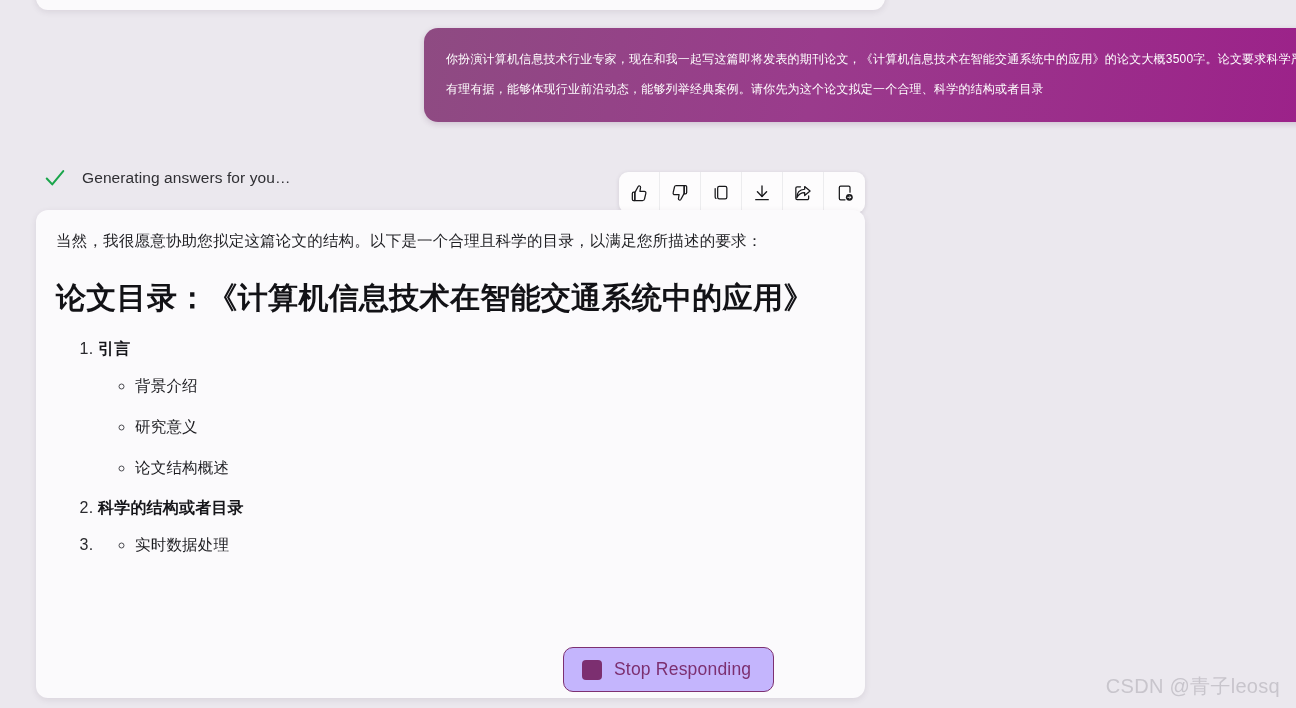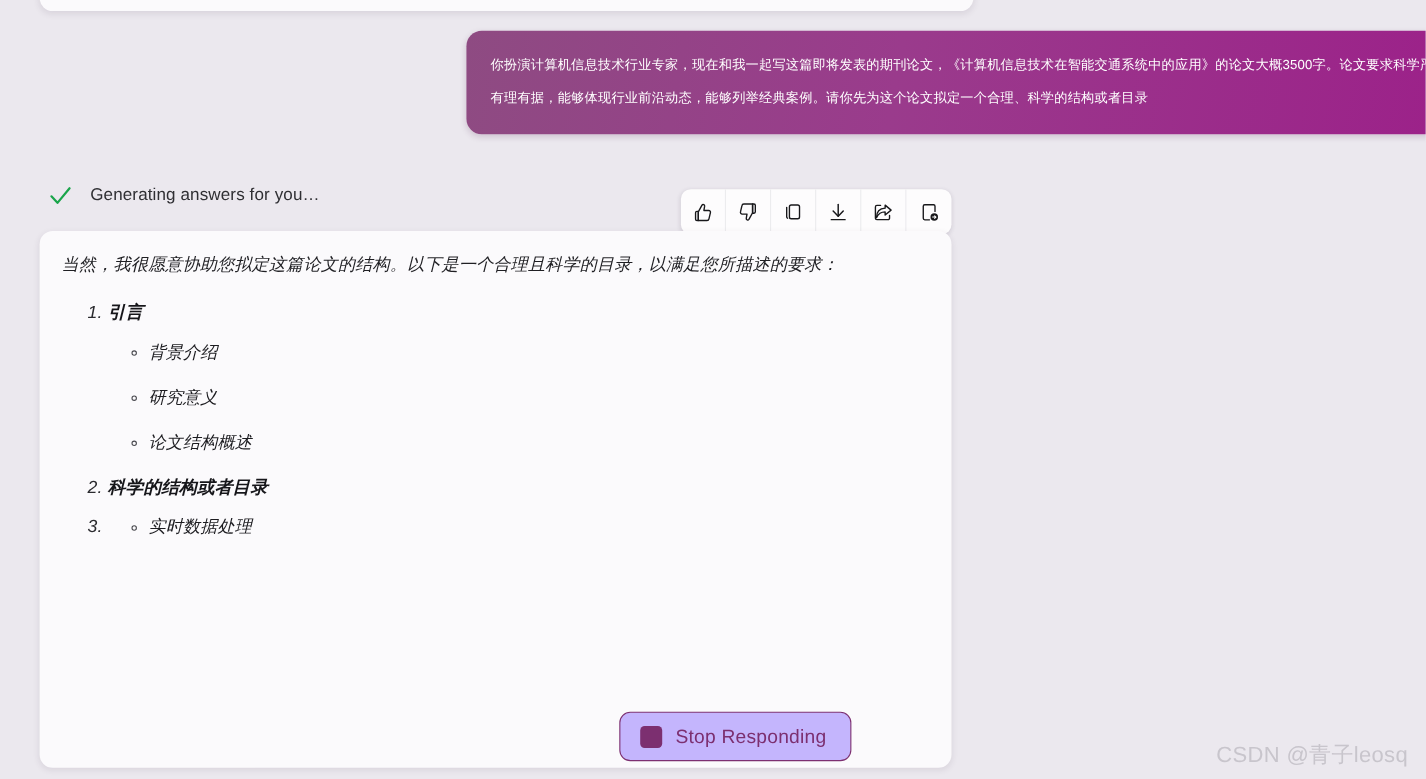--- a/index.html
+++ b/index.html
@@ -96,21 +96,20 @@
     position: absolute;
     left: 36px;
     top: 210px;
     width: 829px;
     height: 488px;
     background: #fbfafc;
     border-radius: 12px;
     box-shadow: 0 2px 6px rgba(60,40,70,0.10);
     padding: 18px 24px 0 18px;
     overflow: hidden;
-    font-style: italic;
   }
 
   #answer-intro {
     font-size: 15.5px;
     line-height: 26px;
     color: #1f1f23;
     letter-spacing: 0.2px;
     padding-left: 2px;
   }
 
@@ -255,20 +254,21 @@
       <path d="M18 11 V5.4 A1.6 1.6 0 0 0 16.4 3.8 H6.8 A1.6 1.6 0 0 0 5.2 5.4 V18.6 A1.6 1.6 0 0 0 6.8 20.2 H12" stroke="#18181b" stroke-width="1.5" stroke-linecap="round" stroke-linejoin="round"></path>
       <circle cx="17.2" cy="17.2" r="4.1" fill="#18181b"></circle>
       <path d="M15.4 17.2 H19 M17.6 15.8 L19.1 17.2 L17.6 18.6" stroke="#ffffff" stroke-width="1.1" stroke-linecap="round" stroke-linejoin="round"></path>
     </svg>
   </button>
 
 </div>
 
 <div id="answer-card">
   <div id="answer-intro">当然，我很愿意协助您拟定这篇论文的结构。以下是一个合理且科学的目录，以满足您所描述的要求：</div>
+  <div id="answer-title">论文目录：《计算机信息技术在智能交通系统中的应用》</div>
 
   <ol id="outline">
 
     <li>
       <span class="sec-title">引言</span>
       <ul class="sublist">
         <li>背景介绍</li>
         <li>研究意义</li>
         <li>论文结构概述</li>
       </ul>

